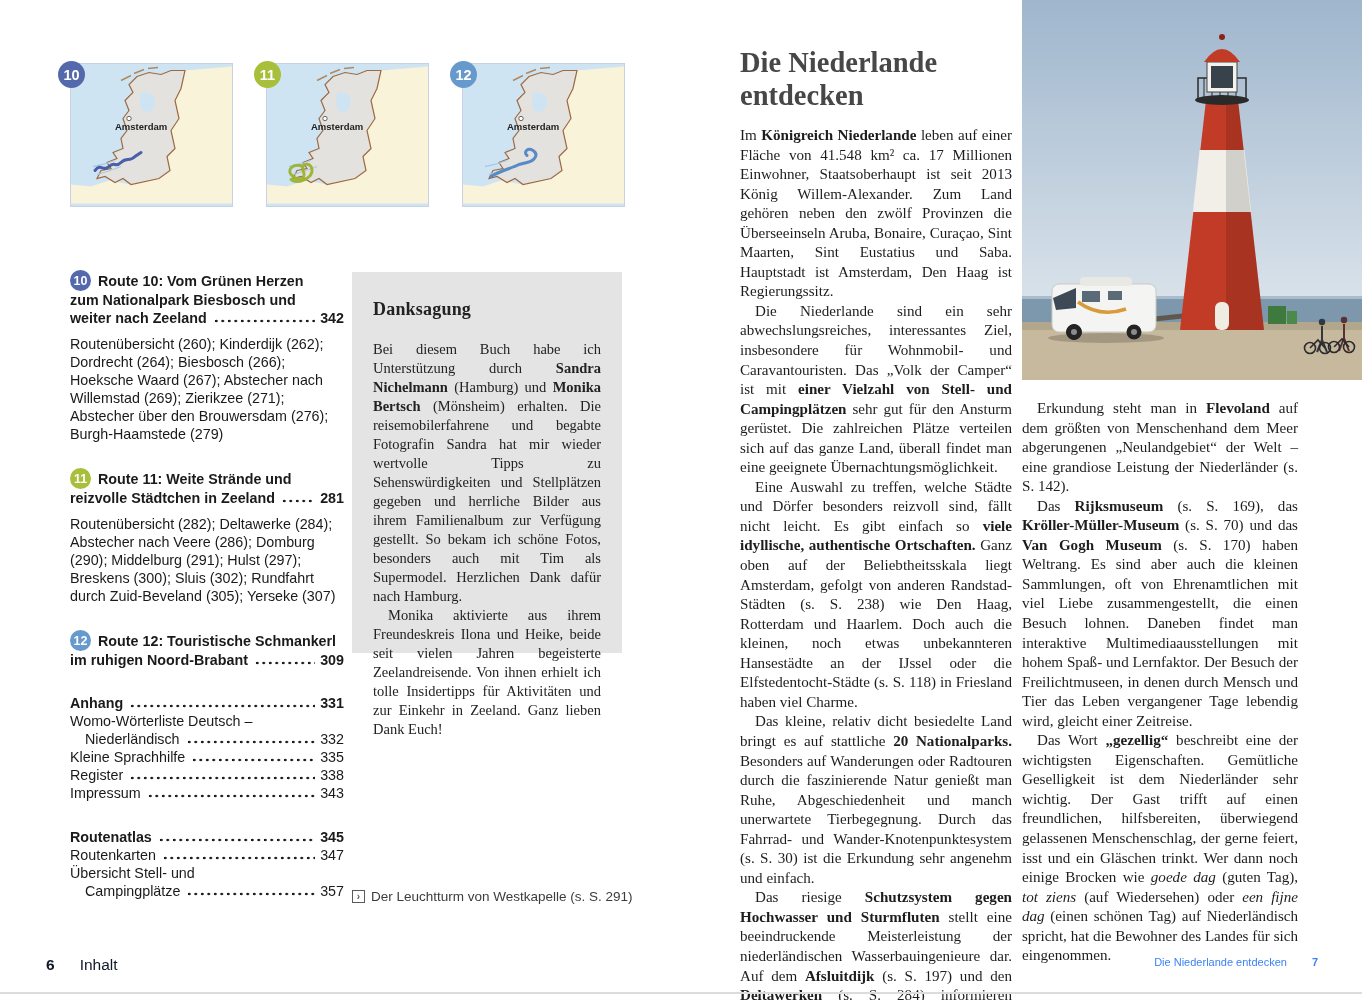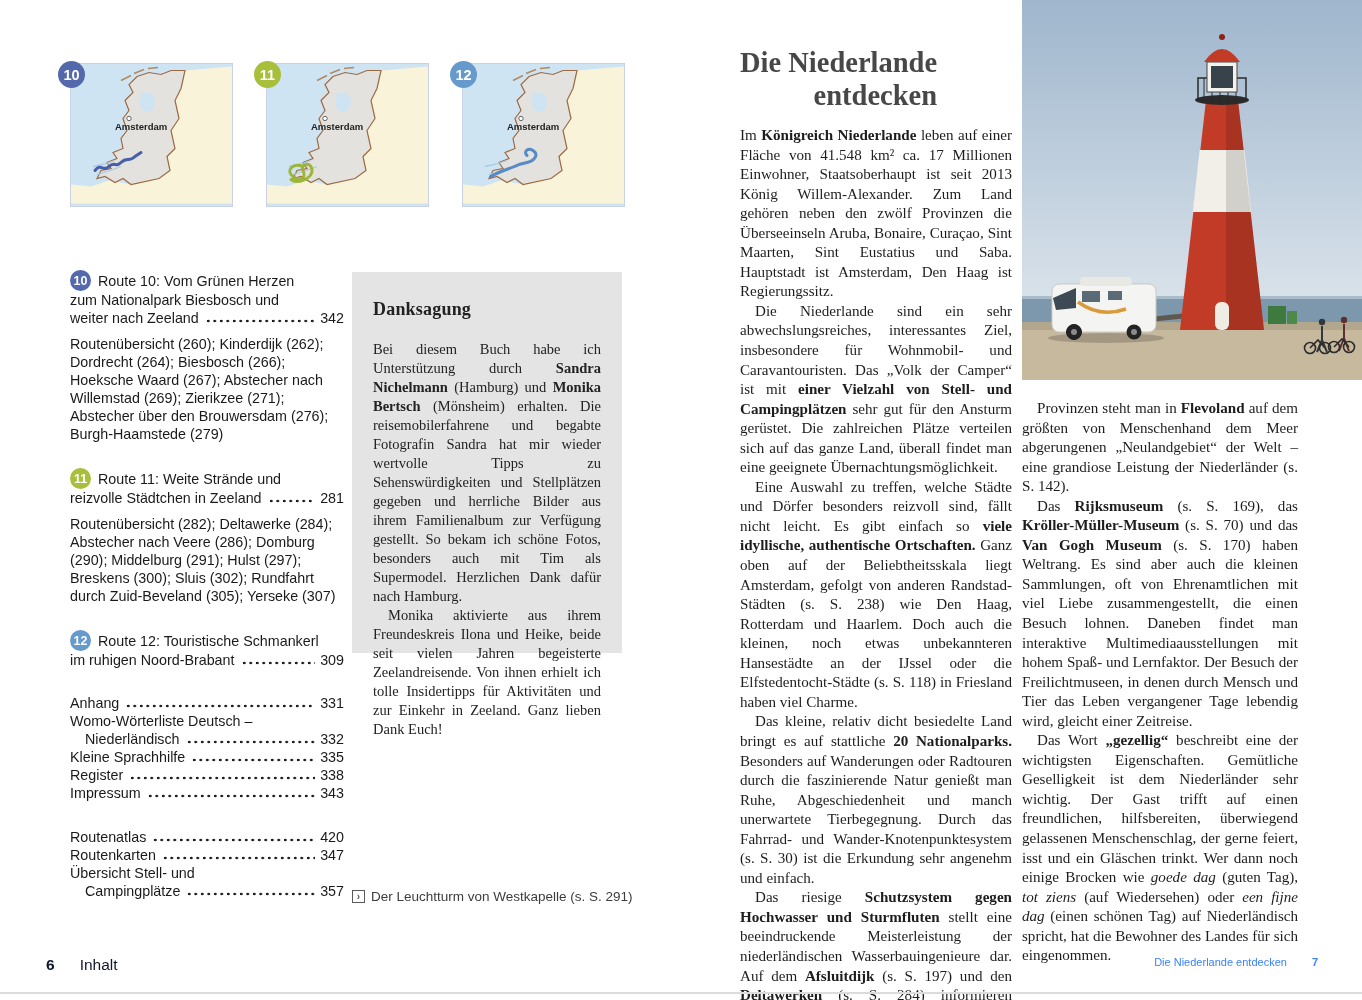--- a/index.html
+++ b/index.html
@@ -12,21 +12,21 @@
   .map{position:relative;width:161px;height:142px;border:1px solid #c9d2e4;background:#cfe4f3}
   .map svg{display:block;width:100%;height:100%}
   .badge{
     position:absolute;left:-13px;top:-3px;width:27px;height:27px;border-radius:50%;
     color:#fff;font-weight:bold;font-size:14.5px;display:flex;align-items:center;justify-content:center;
   }
   
   .toc{position:absolute;left:70px;top:270px;width:274px;font-size:14.3px;line-height:18px}
   .toc-route{margin-bottom:25px}
   .toc-group{margin-bottom:26px}
-  .toc-head{font-weight:normal}
+  .toc-head{font-weight:bold}
   .toc-first{display:flex;align-items:center;margin-bottom:0px}
   .toc-badge{
     width:21px;height:21px;border-radius:50%;color:#fff;font-weight:bold;font-size:12.5px;
     display:inline-flex;align-items:center;justify-content:center;margin-right:7px;flex:0 0 auto;
   }
   .toc-row{display:flex;align-items:baseline}
   .toc-row .lbl{white-space:nowrap}
   .dots{
     flex:1;align-self:flex-end;height:13px;margin:0 5px 2px 7px;
     background-image:radial-gradient(circle at 2px 9px,#1a1a1a 1.3px,transparent 1.6px);
@@ -44,21 +44,21 @@
   .thanks p.second{text-indent:15px}
   
   .caption{position:absolute;left:352px;top:889px;font-size:13.5px;color:#3c3c3c;display:flex;align-items:center;gap:6px}
   .cap-icon{
     width:11px;height:11px;border:1.5px solid #5a5a5a;display:inline-flex;align-items:center;
     justify-content:center;font-size:10px;line-height:1;color:#5a5a5a;flex:0 0 auto;font-weight:bold;
   }
   
   .title{
     position:absolute;left:740px;top:46px;font-family:"Liberation Serif",serif;font-weight:bold;
-    font-size:28.5px;line-height:33px;color:#474747;text-align:right;
+    font-size:28.5px;line-height:33px;color:#474747;
   }
   .col{font-family:"Liberation Serif",serif;font-size:15.1px;line-height:19.55px;text-align:justify;color:#1d1d1d}
   .col p{margin:0}
   .col p.ind{text-indent:15px}
   .col1{position:absolute;left:740px;top:126px;width:272px}
   .col2{position:absolute;left:1022px;top:399px;width:276px}
   .photo{position:absolute;left:1022px;top:0;width:340px;height:380px;overflow:hidden}
   .photo svg{display:block}
   
   .footer-left{position:absolute;left:46px;top:956px;font-size:15.5px;color:#0f172a}
@@ -185,21 +185,21 @@
       <span class="lbl">Impressum</span>
       <span class="dots"></span>
       <span>343</span>
     </div>
   </div>
 
   <div class="toc-group">
     <div class="toc-row">
       <span class="toc-head lbl">Routenatlas</span>
       <span class="dots"></span>
-      <span class="toc-head">420</span>
+      <span class="toc-head">345</span>
     </div>
     <div class="toc-row">
       <span class="lbl">Routenkarten</span>
       <span class="dots"></span>
       <span>347</span>
     </div>
     <div>Übersicht Stell- und</div>
     <div class="toc-row indent">
       <span class="lbl">Campingplätze</span>
       <span class="dots"></span>
@@ -230,21 +230,21 @@
 
 <div class="col col1">
   <p><span>Im </span><span style="font-weight: bold; margin-top: 20px;">Königreich Niederlande</span><span> leben auf einer Fläche von 41.548 km² ca. 17 Millionen Einwohner, Staatsoberhaupt ist seit 2013 König Willem-Alexander. Zum Land gehören neben den zwölf Provinzen die Überseeinseln Aruba, Bonaire, Curaçao, Sint Maarten, Sint Eustatius und Saba. Hauptstadt ist Amsterdam, Den Haag ist Regierungssitz.</span></p>
   <p class="ind"><span>Die Niederlande sind ein sehr abwechslungsreiches, interessantes Ziel, insbesondere für Wohnmobil- und Caravantouristen. Das „Volk der Camper“ ist mit </span><span style="font-weight: bold;">einer Vielzahl von Stell- und Campingplätzen</span><span> sehr gut für den Ansturm gerüstet. Die zahlreichen Plätze verteilen sich auf das ganze Land, überall findet man eine geeignete Übernachtungsmöglichkeit.</span></p>
   <p class="ind"><span>Eine Auswahl zu treffen, welche Städte und Dörfer besonders reizvoll sind, fällt nicht leicht. Es gibt einfach so </span><span style="font-weight: bold;">viele idyllische, authentische Ortschaften.</span><span> Ganz oben auf der Beliebtheitsskala liegt Amsterdam, gefolgt von anderen Randstad-Städten (s. S. 238) wie Den Haag, Rotterdam und Haarlem. Doch auch die kleinen, noch etwas unbekannteren Hansestädte an der IJssel oder die Elfstedentocht-Städte (s. S. 118) in Friesland haben viel Charme.</span></p>
   <p class="ind"><span>Das kleine, relativ dicht besiedelte Land bringt es auf stattliche </span><span style="font-weight: bold;">20 Nationalparks.</span><span> Besonders auf Wanderungen oder Radtouren durch die faszinierende Natur genießt man Ruhe, Abgeschiedenheit und manch unerwartete Tierbegegnung. Durch das Fahrrad- und Wander-Knotenpunktesystem (s. S. 30) ist die Erkundung sehr angenehm und einfach.</span></p>
   <p class="ind"><span>Das riesige </span><span style="font-weight: bold;">Schutzsystem gegen Hochwasser und Sturmfluten</span><span> stellt eine beeindruckende Meisterleistung der niederländischen Wasserbauingenieure dar. Auf dem </span><span style="font-weight: bold;">Afsluitdijk</span><span> (s. S. 197) und den </span><span style="font-weight: bold;">Deltawerken</span><span> (s. S. 284) informieren Besucherzentren darüber.</span></p>
 </div>
 
 <div class="col col2">
-  <p class="ind"><span>Provinzen steht man in </span><span style="font-weight: bold;">Flevoland</span><span> auf dem größten von Menschenhand dem Meer abgerungenen „Neulandgebiet“ der Welt – eine grandiose Leistung der Niederländer (s. S. 142).</span></p>
+  <p class="ind"><span>Erkundung steht man in </span><span style="font-weight: bold;">Flevoland</span><span> auf dem größten von Menschenhand dem Meer abgerungenen „Neulandgebiet“ der Welt – eine grandiose Leistung der Niederländer (s. S. 142).</span></p>
   <p class="ind"><span>Das </span><span style="font-weight: bold;">Rijksmuseum</span><span> (s. S. 169), das </span><span style="font-weight: bold;">Kröller-Müller-Museum</span><span> (s. S. 70) und das </span><span style="font-weight: bold;">Van Gogh Museum</span><span> (s. S. 170) haben Weltrang. Es sind aber auch die kleinen Sammlungen, oft von Ehrenamtlichen mit viel Liebe zusammengestellt, die einen Besuch lohnen. Daneben findet man interaktive Multimediaausstellungen mit hohem Spaß- und Lernfaktor. Der Besuch der Freilichtmuseen, in denen durch Mensch und Tier das Leben vergangener Tage lebendig wird, gleicht einer Zeitreise.</span></p>
   <p class="ind"><span>Das Wort </span><span style="font-weight: bold;">„gezellig“</span><span> beschreibt eine der wichtigsten Eigenschaften. Gemütliche Geselligkeit ist dem Niederländer sehr wichtig. Der Gast trifft auf einen freundlichen, hilfsbereiten, überwiegend gelassenen Menschenschlag, der gerne feiert, isst und ein Gläschen trinkt. Wer dann noch einige Brocken wie </span><span style="font-style: italic;">goede dag</span><span> (guten Tag), </span><span style="font-style: italic;">tot ziens</span><span> (auf Wiedersehen) oder </span><span style="font-style: italic;">een fijne dag</span><span> (einen schönen Tag) auf Niederländisch spricht, hat die Bewohner des Landes für sich eingenommen.</span></p>
 </div>
 
 <div class="photo">
   <svg viewBox="0 0 340 380" width="340" height="380">
     <defs>
       <linearGradient id="sky" x1="0" y1="0" x2="0" y2="1">
         <stop offset="0" stop-color="#9fb6cd"></stop>
         <stop offset="1" stop-color="#d9e2ea"></stop>

